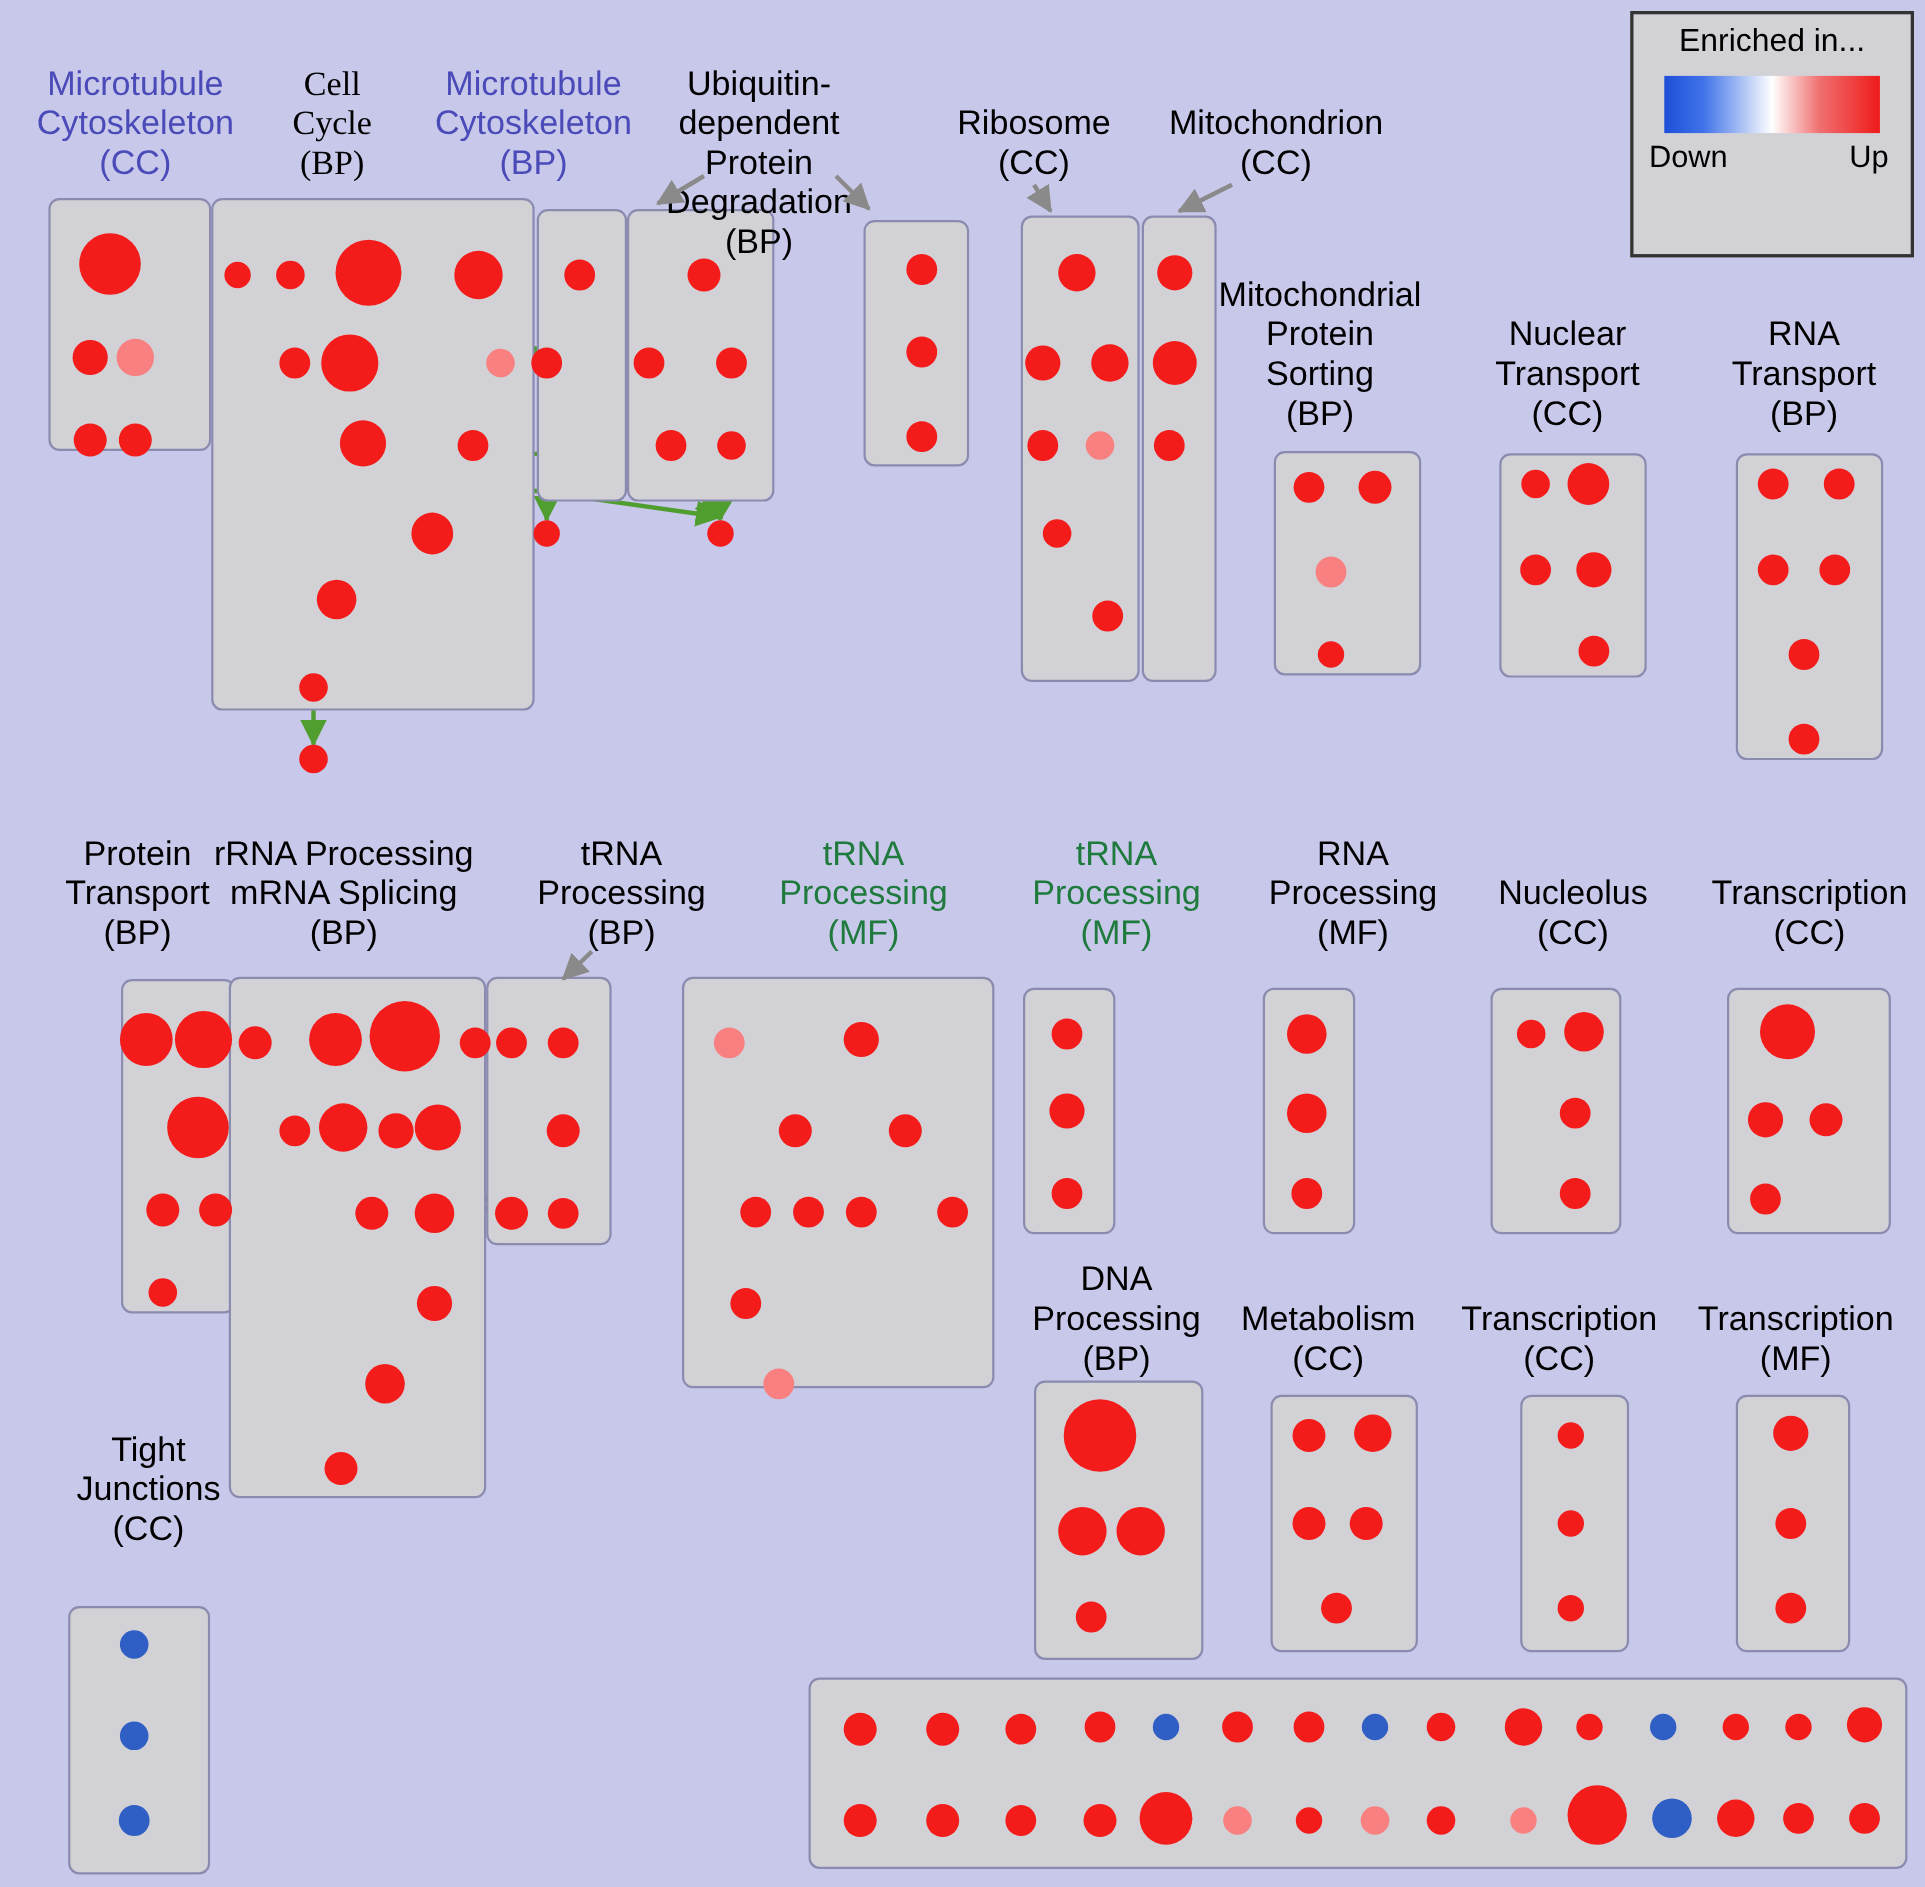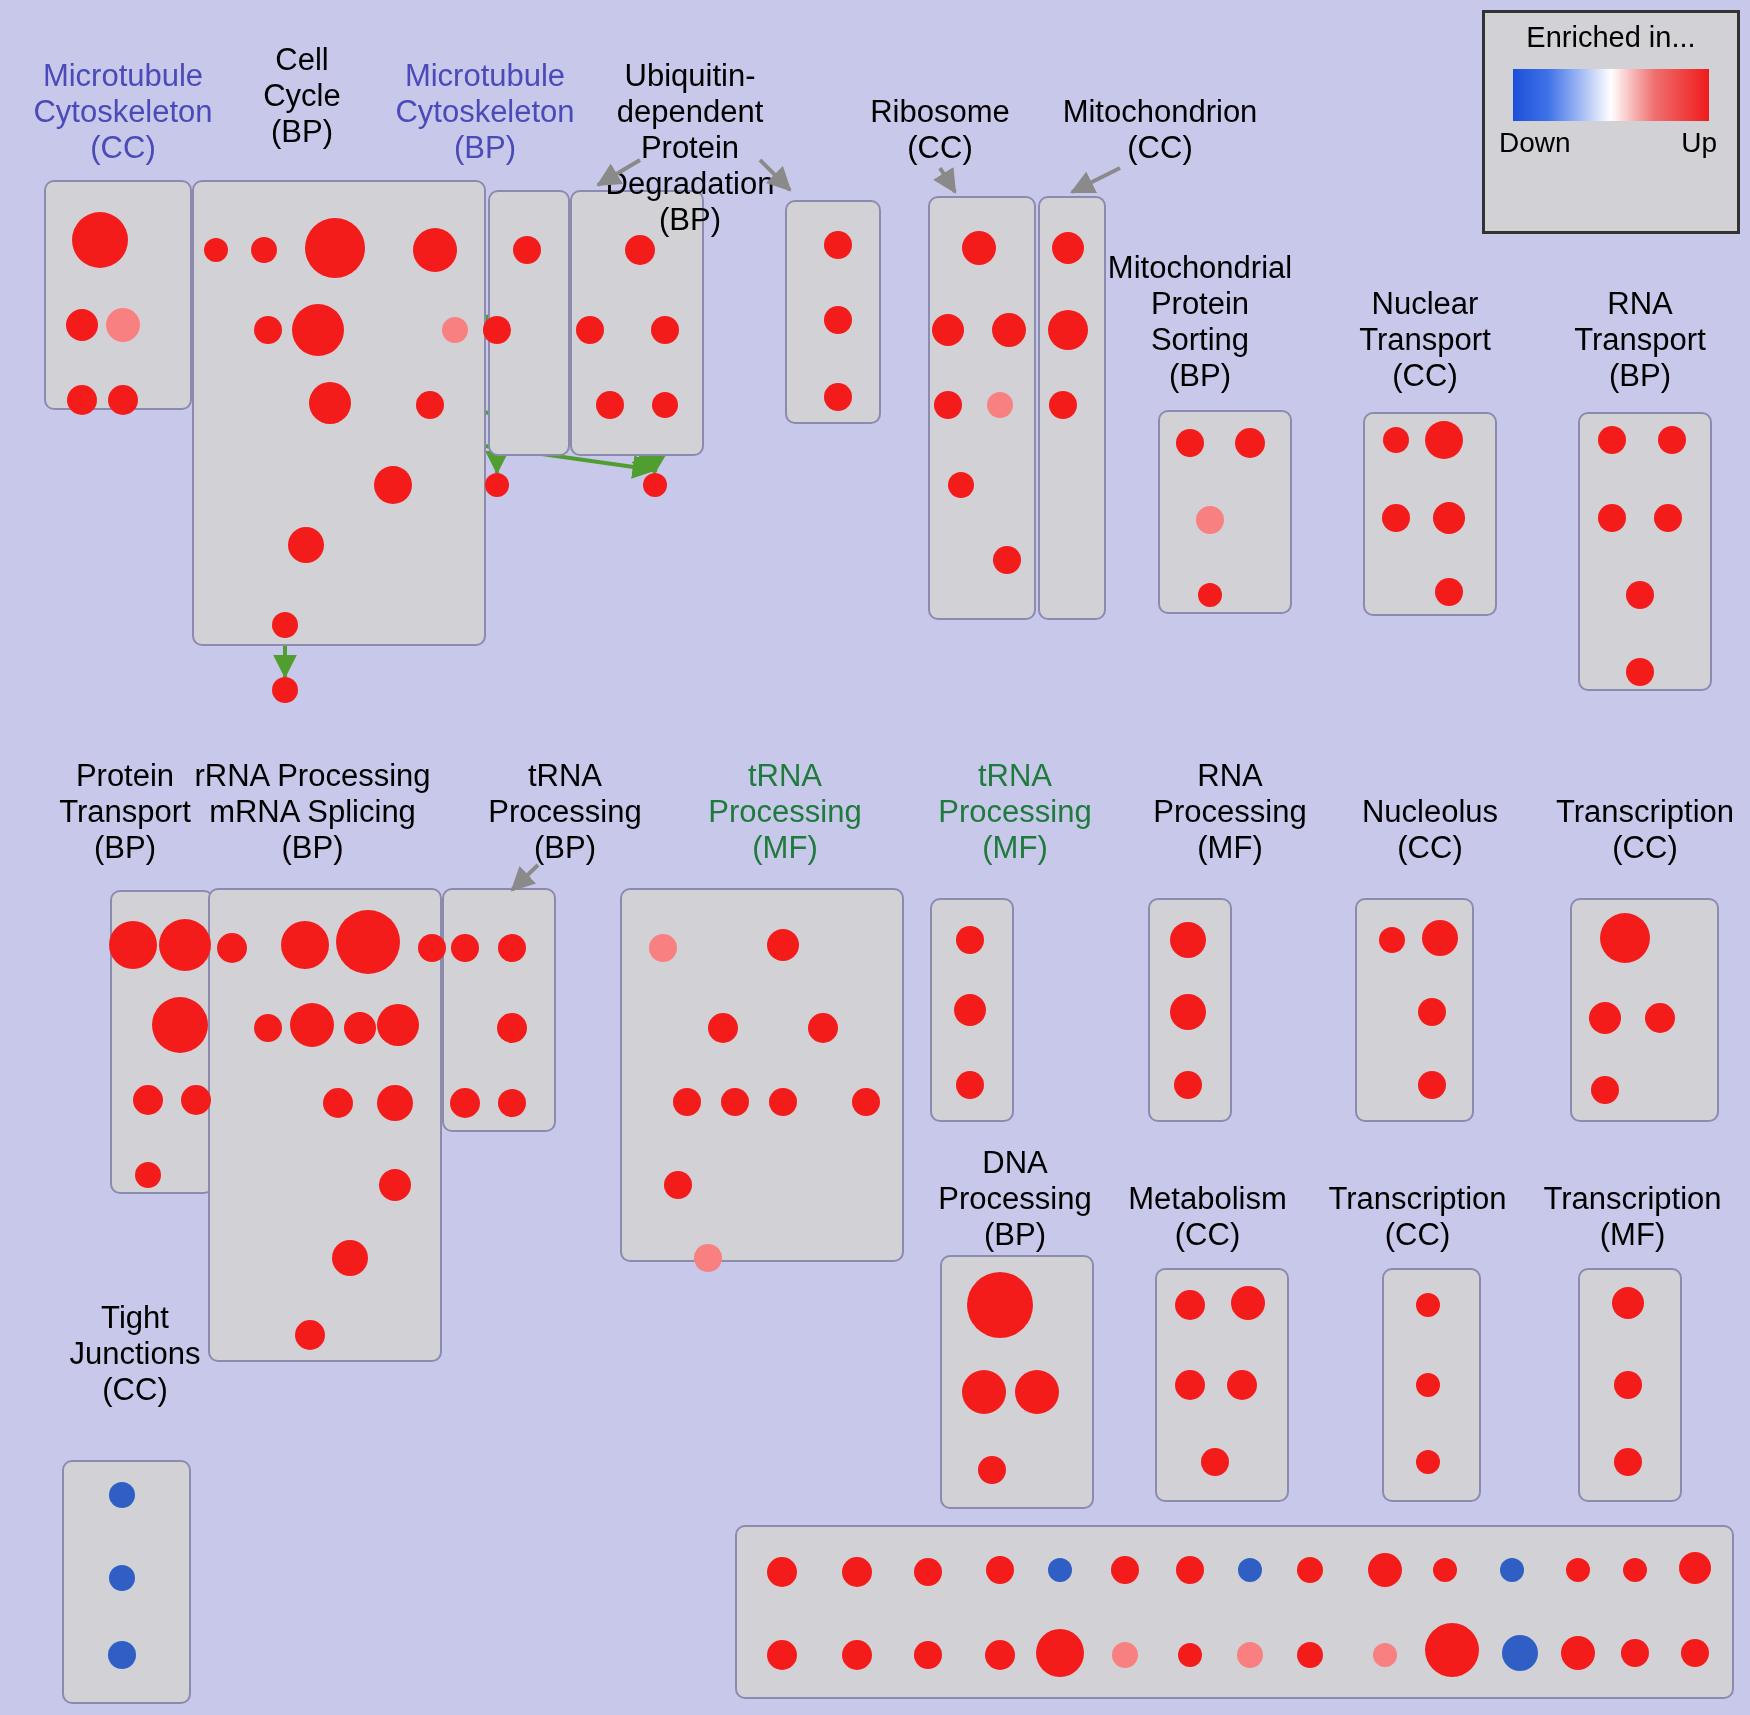--- a/index.html
+++ b/index.html
@@ -364,21 +364,21 @@
       <div class="node" style="left: 1561px; top: 1636px; width: 34px; height: 34px; background: rgb(244, 27, 27);"></div>
       <div class="node" style="left: 1623px; top: 1558px; width: 24px; height: 24px; background: rgb(244, 27, 27);"></div>
       <div class="node" style="left: 1621px; top: 1639px; width: 28px; height: 28px; background: rgb(244, 27, 27);"></div>
       <div class="node" style="left: 1679px; top: 1552px; width: 32px; height: 32px; background: rgb(244, 27, 27);"></div>
       <div class="node" style="left: 1681px; top: 1639px; width: 28px; height: 28px; background: rgb(244, 27, 27);"></div>
     </div>
   <div id="labels-layer">
       <div class="label blue" style="left: 18px; top: 58px; width: 210px;">Microtubule
 Cytoskeleton
 (CC)</div>
-      <div class="label" style="left: 232px; top: 42px; width: 140px;">Cell
+      <div class="label" style="left: 232px; top: 58px; width: 140px; font-family: Liberation Serif, serif;">Cell
 Cycle
 (BP)</div>
       <div class="label blue" style="left: 380px; top: 58px; width: 210px;">Microtubule
 Cytoskeleton
 (BP)</div>
       <div class="label" style="left: 595px; top: 58px; width: 190px;">Ubiquitin-
 dependent
 Protein
 Degradation
 (BP)</div>

